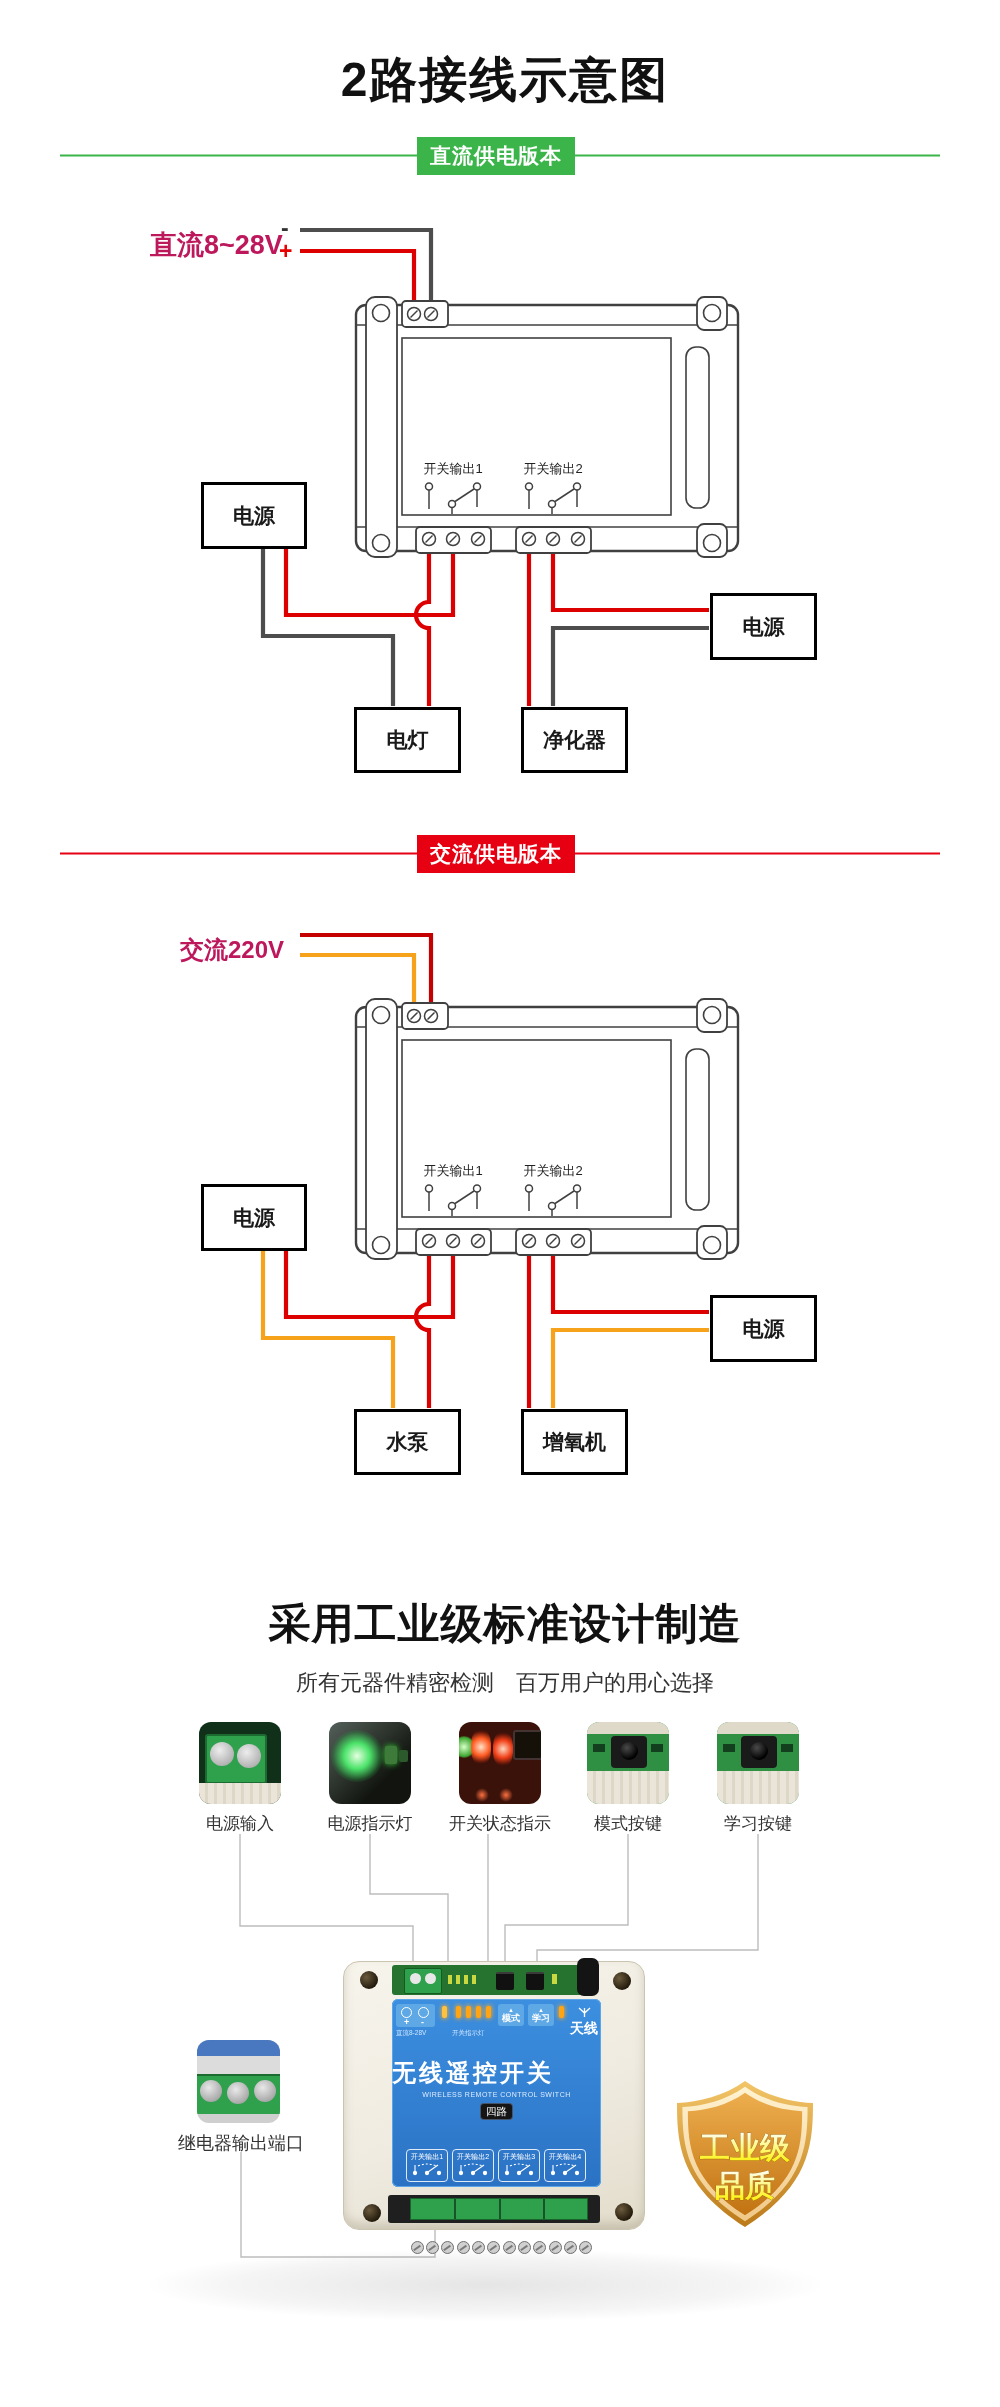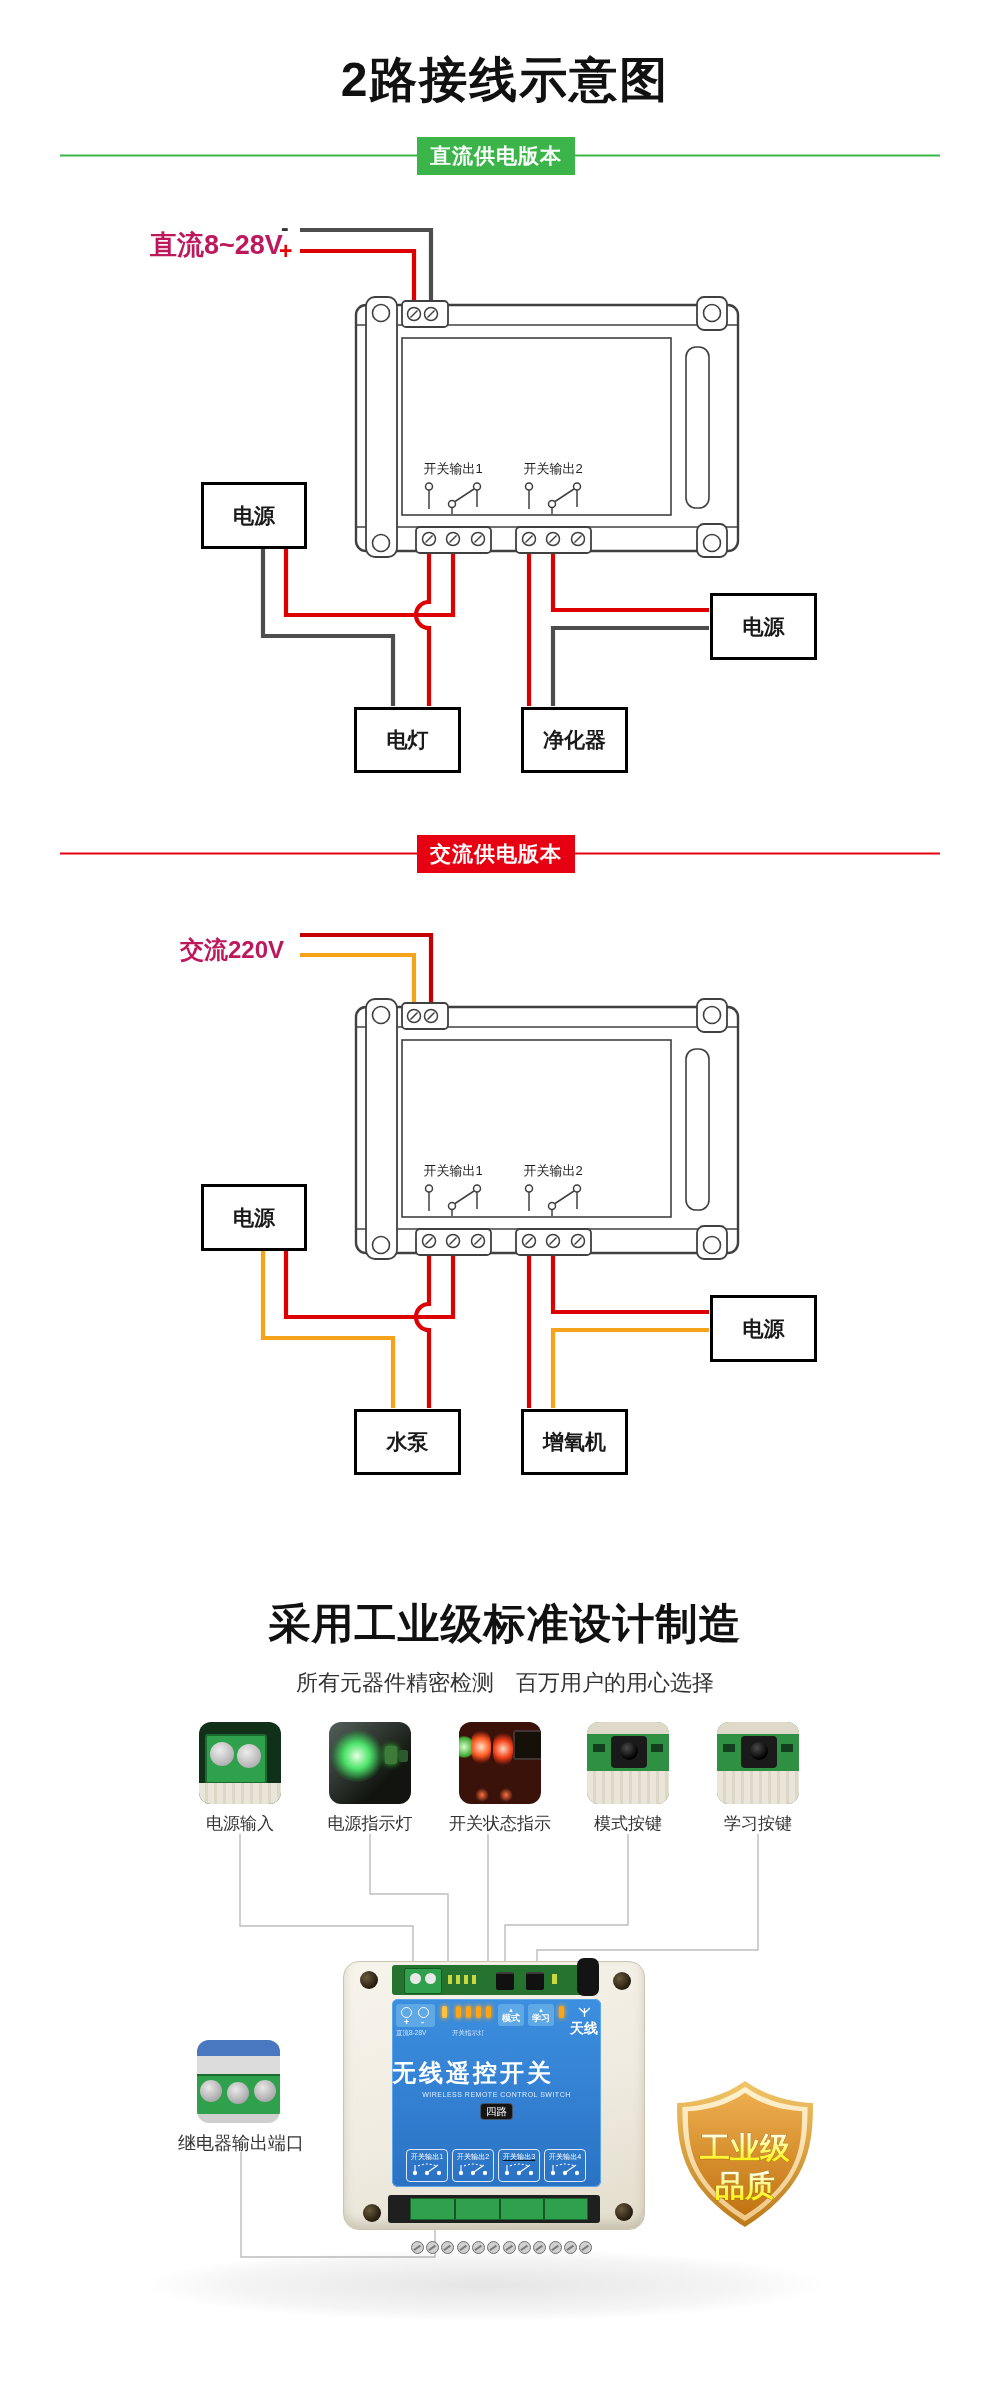--- a/index.html
+++ b/index.html
@@ -301,21 +301,21 @@
             <g stroke="#fff" stroke-width="1.1" fill="#fff">
               <circle cx="5" cy="11" r="1.6"></circle>
               <circle cx="17" cy="11" r="1.6"></circle>
               <circle cx="29" cy="11" r="1.6"></circle>
               <line x1="5" y1="9" x2="5" y2="3"></line>
               <line x1="18" y1="10" x2="28" y2="3"></line>
               <path d="M8,4 Q17,0 26,4" fill="none" stroke-dasharray="2 2"></path>
             </g>
           </svg>
       </div>
-      <div class="outbox" style="left:106px;text-decoration:underline;">
+      <div class="outbox" style="left:106px;">
         <div class="ol">开关输出3</div>
         <svg width="34" height="14" viewBox="0 0 34 14">
             <g stroke="#fff" stroke-width="1.1" fill="#fff">
               <circle cx="5" cy="11" r="1.6"></circle>
               <circle cx="17" cy="11" r="1.6"></circle>
               <circle cx="29" cy="11" r="1.6"></circle>
               <line x1="5" y1="9" x2="5" y2="3"></line>
               <line x1="18" y1="10" x2="28" y2="3"></line>
               <path d="M8,4 Q17,0 26,4" fill="none" stroke-dasharray="2 2"></path>
             </g>

